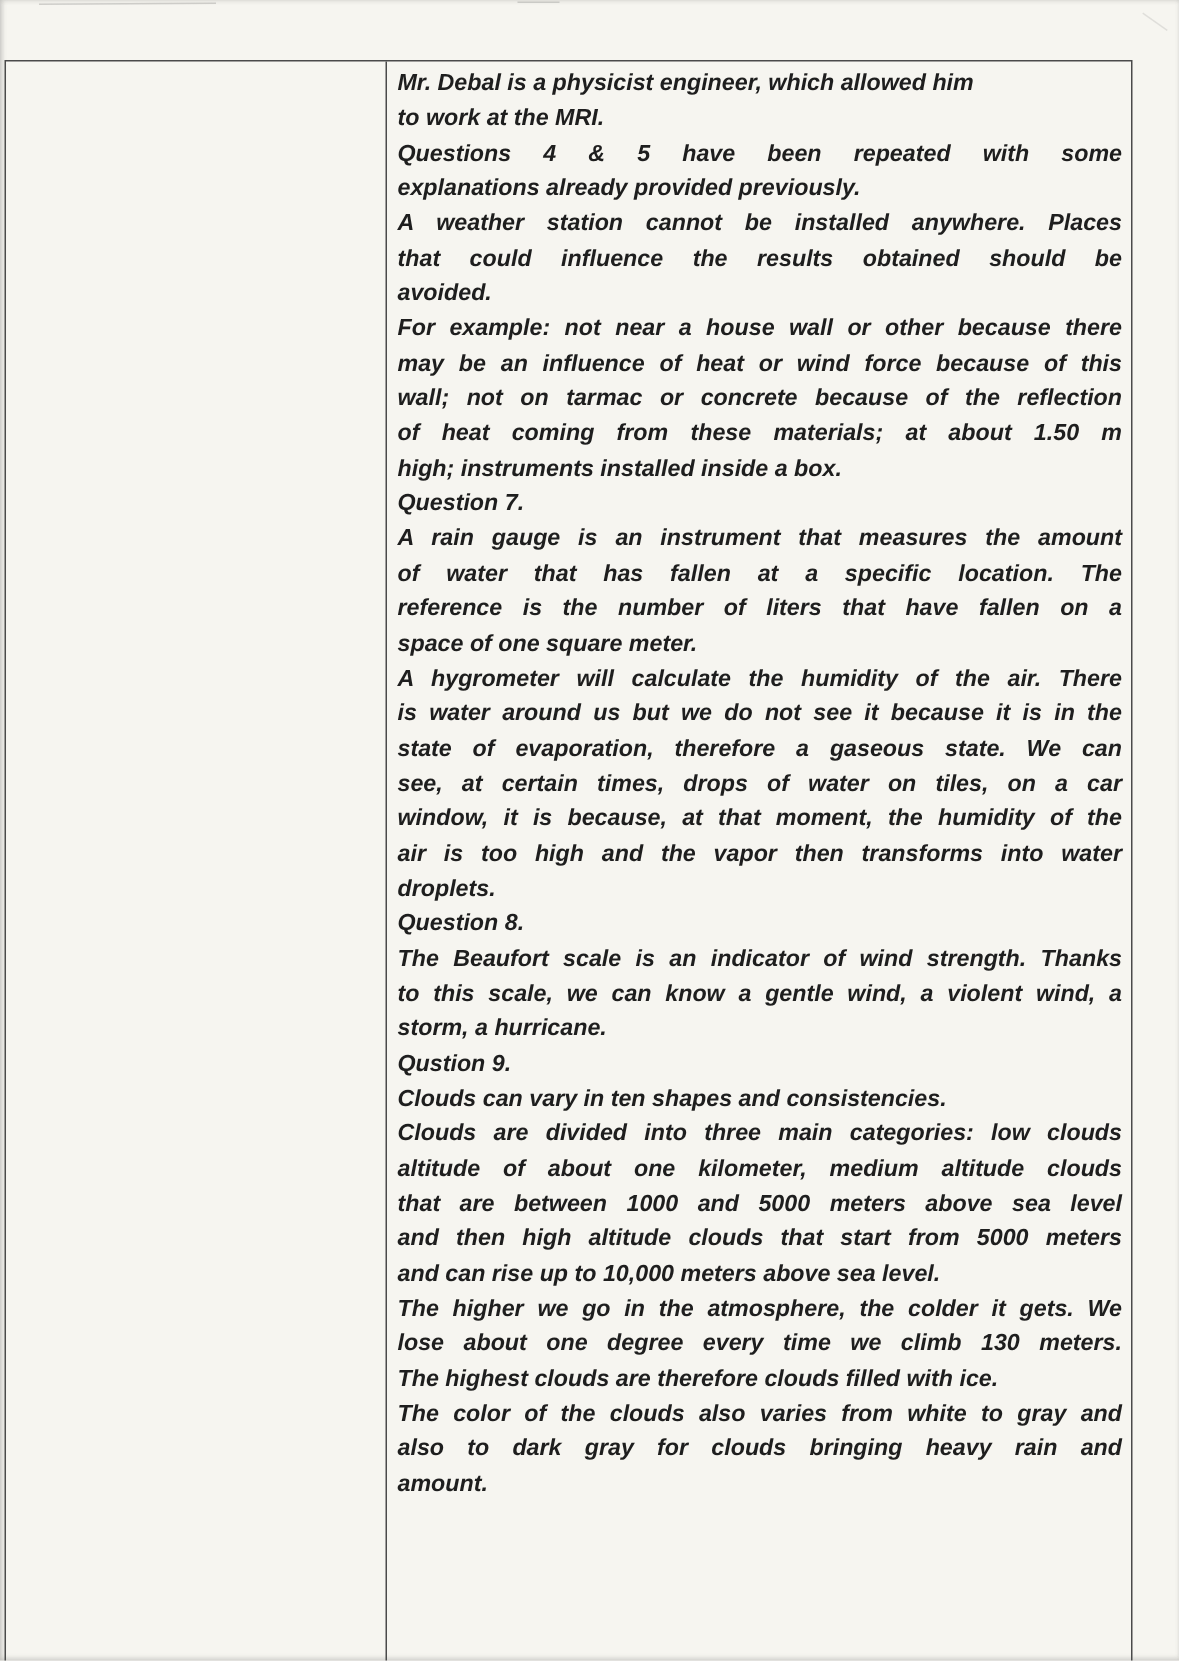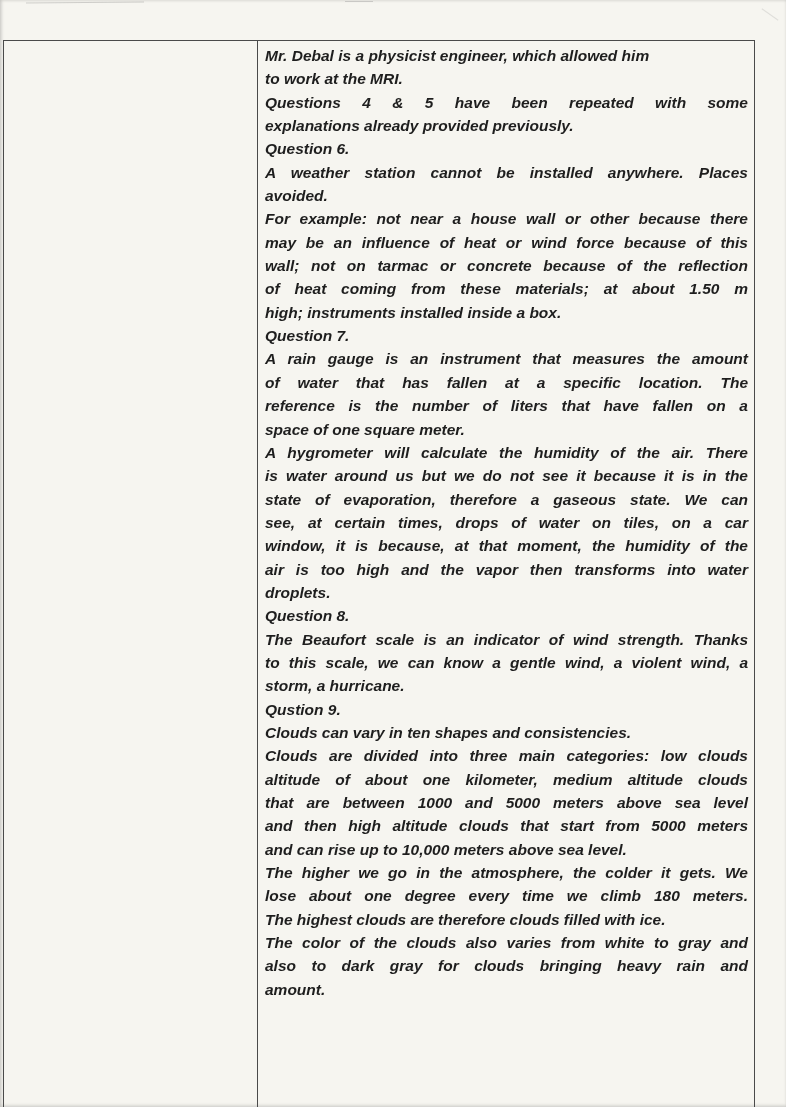--- a/index.html
+++ b/index.html
@@ -83,22 +83,22 @@
   <div class="artifact a3"></div>
 
   <div class="answers-table">
     <div class="cell left"></div>
     <div class="cell right">
       <div class="text-block">
           <div class="line">Mr. Debal is a physicist engineer, which allowed him</div>
           <div class="line">to work at the MRI.</div>
           <div class="line j">Questions 4 &amp; 5 have been repeated with some</div>
           <div class="line">explanations already provided previously.</div>
-          <div class="line">Question 6.</div>
           <div class="line j">A weather station cannot be installed anywhere. Places</div>
+          <div class="line j">that could influence the results obtained should be</div>
           <div class="line">avoided.</div>
           <div class="line j">For example: not near a house wall or other because there</div>
           <div class="line j">may be an influence of heat or wind force because of this</div>
           <div class="line j">wall; not on tarmac or concrete because of the reflection</div>
           <div class="line j">of heat coming from these materials; at about 1.50 m</div>
           <div class="line">high; instruments installed inside a box.</div>
           <div class="line">Question 7.</div>
           <div class="line j">A rain gauge is an instrument that measures the amount</div>
           <div class="line j">of water that has fallen at a specific location. The</div>
           <div class="line j">reference is the number of liters that have fallen on a</div>
@@ -115,21 +115,21 @@
           <div class="line j">to this scale, we can know a gentle wind, a violent wind, a</div>
           <div class="line">storm, a hurricane.</div>
           <div class="line">Qustion 9.</div>
           <div class="line">Clouds can vary in ten shapes and consistencies.</div>
           <div class="line j">Clouds are divided into three main categories: low clouds</div>
           <div class="line j">altitude of about one kilometer, medium altitude clouds</div>
           <div class="line j">that are between 1000 and 5000 meters above sea level</div>
           <div class="line j">and then high altitude clouds that start from 5000 meters</div>
           <div class="line">and can rise up to 10,000 meters above sea level.</div>
           <div class="line j">The higher we go in the atmosphere, the colder it gets. We</div>
-          <div class="line j">lose about one degree every time we climb 180 meters.</div>
+          <div class="line j">lose about one degree every time we climb 130 meters.</div>
           <div class="line">The highest clouds are therefore clouds filled with ice.</div>
           <div class="line j">The color of the clouds also varies from white to gray and</div>
           <div class="line j">also to dark gray for clouds bringing heavy rain and</div>
           <div class="line">amount.</div>
         </div>
     </div>
   </div>
 </div>
 
 </body></html>

